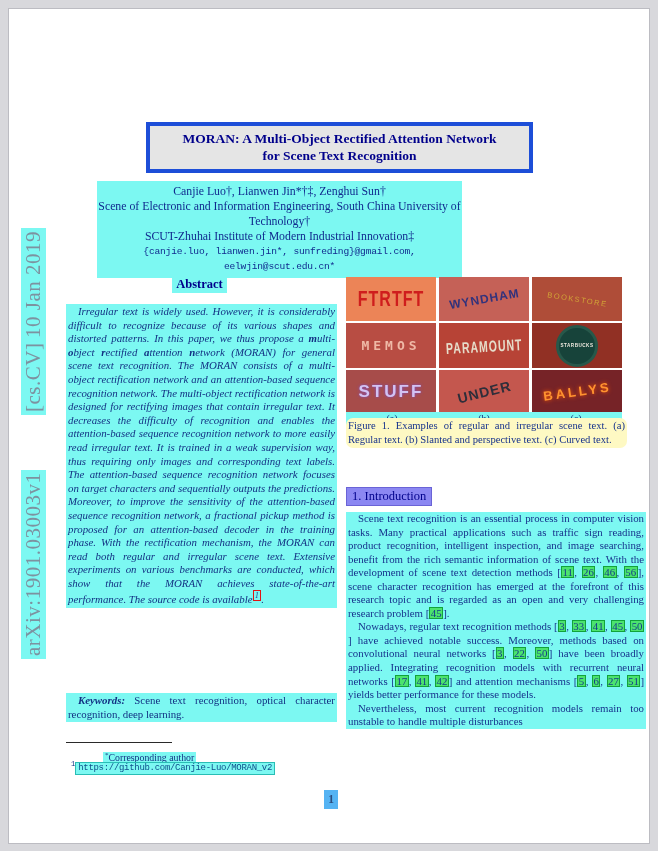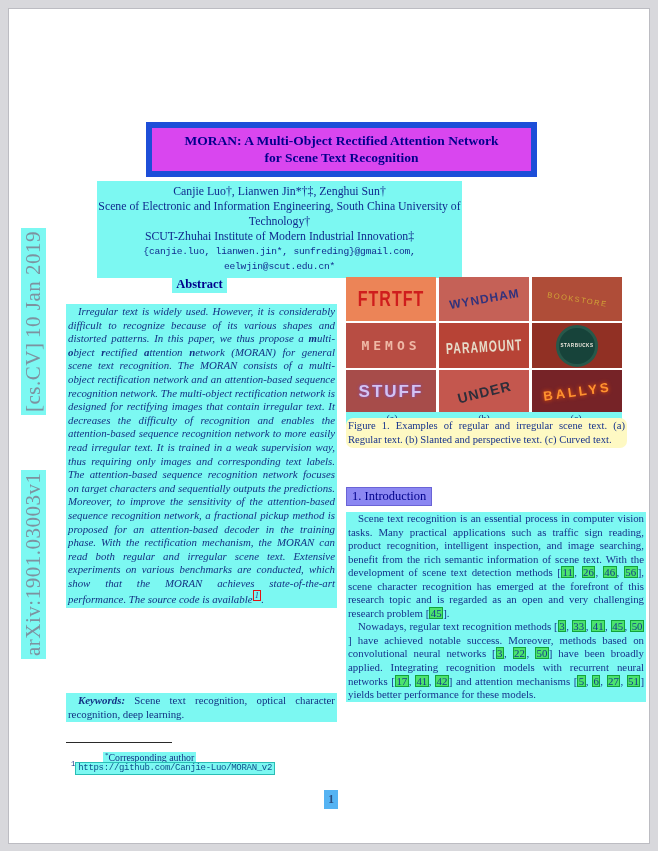--- a/index.html
+++ b/index.html
@@ -5,21 +5,21 @@
   html,body{margin:0;padding:0;width:658px;height:851px;background:#d8d8dc;font-family:"Liberation Serif",serif;}
   .page{position:absolute;left:8px;top:8px;width:640px;height:834px;background:#ffffff;border:1px solid #bcbcc2;overflow:hidden;}
   .abs{position:absolute;}
 
   
   .sidebar-seg{position:absolute;left:12px;transform:rotate(-90deg);transform-origin:left top;
     white-space:nowrap;background:#7cf8f2;color:#7d92a0;font-size:21px;letter-spacing:.5px;
     padding:0 3px;line-height:25px;font-family:"Liberation Serif",serif;}
 
   
-  .title-block{left:137px;top:113px;width:379px;background:#d946ef;border:6px solid #1d4ed8;
+  .title-block{left:137px;top:113px;width:379px;background:#e5e5e5;border:4px solid #1d4ed8;
     text-align:center;color:#00008b;font-weight:bold;font-size:13.5px;line-height:17px;padding:4px 0 5px;}
   .authors-block{left:88px;top:172px;width:365px;background:#7cf8f2;text-align:center;
     color:#102a8e;font-size:11.8px;line-height:15px;padding:3px 0 4px;}
   .authors-block .emails{font-family:"Liberation Mono",monospace;font-size:9.6px;letter-spacing:-.2px;}
 
   
   .abstract-head{left:57px;top:265px;width:267px;text-align:center;}
   .abstract-head span{background:#7cf8f2;color:#00008b;font-weight:bold;font-size:12.5px;padding:1px 4px 2px;}
   .abstract-body{left:57px;top:295px;width:267px;background:#7cf8f2;color:#123183;
     font-style:italic;font-size:10.85px;line-height:13.6px;text-align:justify;text-indent:10px;padding:1px 2px;}
@@ -140,17 +140,18 @@
     <div>(c)</div>
   </div>
   <div class="abs fig-caption">Figure 1. Examples of regular and irregular scene text.  (a) Regular text.  (b) Slanted and perspective text.  (c) Curved text.</div>
 
   <div class="abs intro-head">
     <span>1. Introduction</span>
   </div>
   <div class="abs intro-body">
     <p><span>Scene text recognition is an essential process in computer vision tasks.  Many practical applications such as traffic sign reading, product recognition, intelligent inspection, and image searching, benefit from the rich semantic information of scene text. With the development of scene text detection methods [</span><span class="seg-cite">11</span><span>, </span><span class="seg-cite">26</span><span>, </span><span class="seg-cite">46</span><span>, </span><span class="seg-cite">56</span><span>], scene character recognition has emerged at the forefront of this research topic and is regarded as an open and very challenging research problem [</span><span class="seg-cite">45</span><span>].</span></p>
     <p><span>Nowadays, regular text recognition methods [</span><span class="seg-cite">3</span><span>, </span><span class="seg-cite">33</span><span>, </span><span class="seg-cite">41</span><span>, </span><span class="seg-cite">45</span><span>, </span><span class="seg-cite">50</span><span>] have achieved notable success.  Moreover, methods based on convolutional neural networks [</span><span class="seg-cite">3</span><span>, </span><span class="seg-cite">22</span><span>, </span><span class="seg-cite">50</span><span>] have been broadly applied.  Integrating recognition models with recurrent neural networks [</span><span class="seg-cite">17</span><span>, </span><span class="seg-cite">41</span><span>, </span><span class="seg-cite">42</span><span>] and attention mechanisms [</span><span class="seg-cite">5</span><span>, </span><span class="seg-cite">6</span><span>, </span><span class="seg-cite">27</span><span>, </span><span class="seg-cite">51</span><span>] yields better performance for these models.</span></p>
+    <p><span>Nevertheless, most current recognition models remain too unstable to handle multiple disturbances</span></p>
   </div>
 
   <div class="abs page-num">1</div>
 
 </div>
 
 </body></html>

